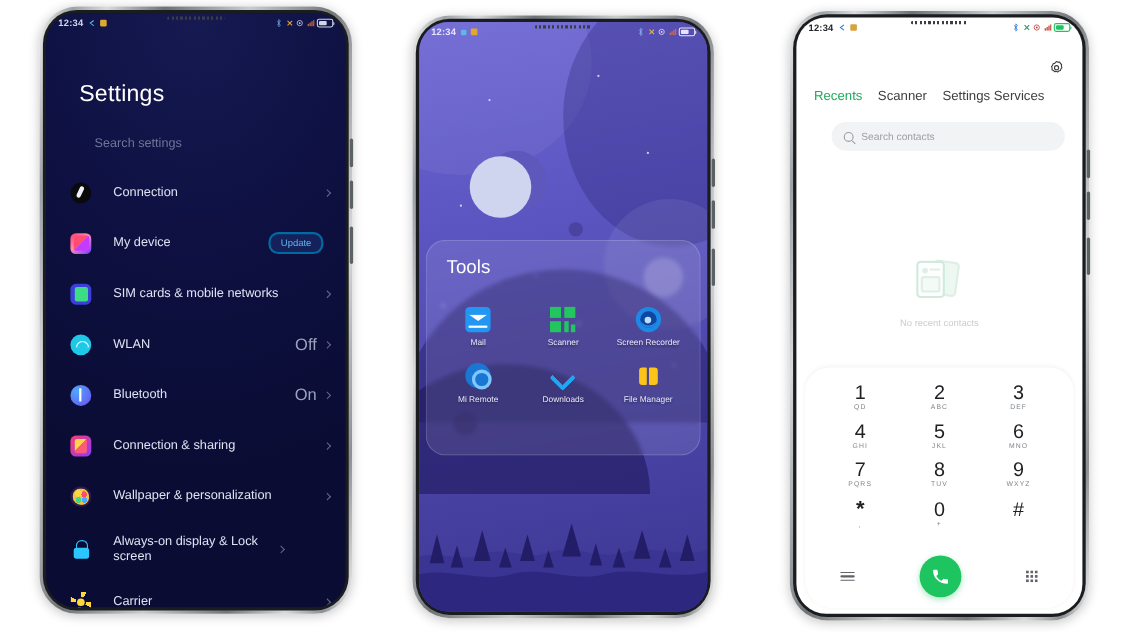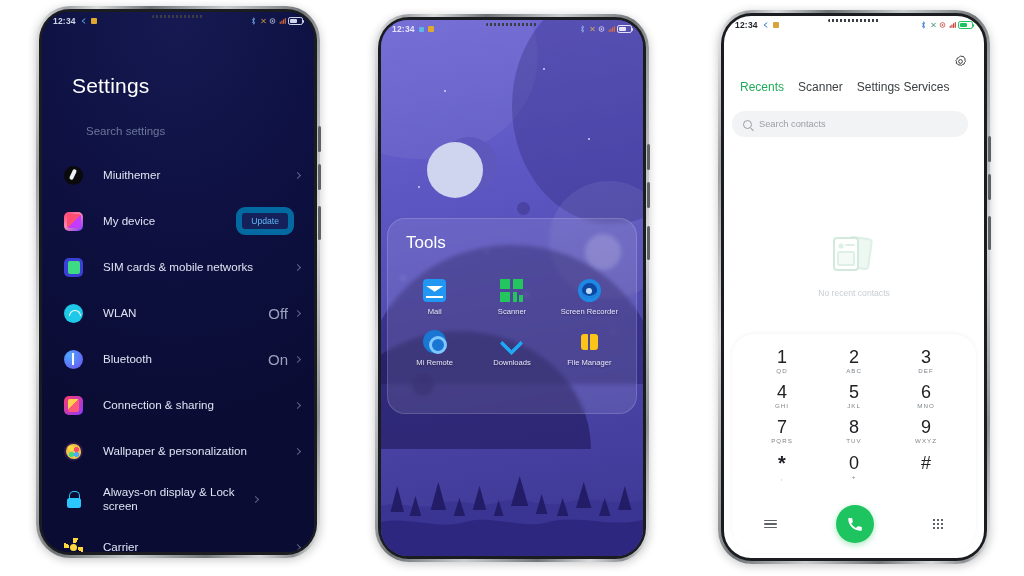--- a/index.html
+++ b/index.html
@@ -62,21 +62,21 @@
   .settings-title{position:absolute;top:62px;left:30px;font-size:21px;color:#fff;font-weight:400;letter-spacing:.2px;}
   .search-settings{position:absolute;top:113px;left:44px;font-size:11.5px;color:#6c7598;}
   .set-list{position:absolute;top:140px;left:0;right:0;bottom:0;}
   .set-row{position:relative;display:flex;align-items:center;height:46px;padding:0 14px 0 22px;}
   .set-row.tall{height:50px;}
   .set-ico{width:19px;height:19px;border-radius:5px;flex:0 0 19px;position:relative;overflow:hidden;}
   .set-label{margin-left:20px;font-size:11.6px;color:#dfe3f2;line-height:1.25;flex:1;}
   .set-val{font-size:15px;color:#9aa2be;margin-right:7px;}
   .chev{width:5px;height:5px;border-right:1.2px solid #5d668c;border-top:1.2px solid #5d668c;
         transform:rotate(45deg);flex:0 0 auto;}
-  .pill{font-size:8.6px;color:#63b7f5;background:#14215a;border:6px solid #0369a1;
+  .pill{font-size:8.6px;color:#63b7f5;background:#14215a;border:2px solid #0369a1;
         border-radius:9px;padding:3px 9px;margin-right:6px;}
   
   .ic-theme{background:#0a0a0c;border-radius:50%;}
   .ic-theme::after{content:"";position:absolute;left:7px;top:3px;width:4px;height:11px;background:#eef0f4;
      border-radius:2px;transform:rotate(25deg);}
   .ic-dev{background:linear-gradient(140deg,#ff3b6b 0%,#ff8ab0 45%,#6b3bff 100%);}
   .ic-dev::after{content:"";position:absolute;left:2.5px;top:2.5px;width:14px;height:14px;
      background:linear-gradient(135deg,#ff4d74 50%,#c23bff 50%);border-radius:2px;}
   .ic-sim{background:#3a3fd8;}
   .ic-sim::after{content:"";position:absolute;left:3.5px;top:3px;width:12px;height:13px;background:#3ddc84;border-radius:2px;}
@@ -162,21 +162,21 @@
 
   
   #p3 { left: 718px; top: 10px; width: 272px; height: 554px; }
   #p3 .screen { background:#ffffff; }
   #p3 .statusbar { color:#23262b; }
   .gear{position:absolute;right:16px;top:38px;width:15px;height:15px;}
   .gear svg{width:15px;height:15px;display:block;}
   .tabs{position:absolute;top:64px;left:16px;right:12px;display:flex;gap:14px;align-items:center;}
   .tab{font-size:12px;color:#3c4043;}
   .tab.active{color:#1faa5a;}
-  .search-box{position:absolute;top:95px;left:8px;right:16px;height:26px;border-radius:14px;
+  .search-box{position:absolute;top:95px;left:32px;right:16px;height:26px;border-radius:14px;
      background:#f1f3f4;display:flex;align-items:center;gap:7px;padding:0 11px;}
   .mag{width:9px;height:9px;border:1.3px solid #9aa0a6;border-radius:50%;position:relative;flex:0 0 auto;}
   .mag::after{content:"";position:absolute;right:-3.2px;bottom:-2.6px;width:4.2px;height:1.3px;background:#9aa0a6;transform:rotate(45deg);}
   .search-ph{font-size:9.3px;color:#9aa0a6;}
   .empty{position:absolute;top:218px;left:0;right:0;display:flex;flex-direction:column;align-items:center;gap:8px;}
   .empty-art{width:52px;height:46px;position:relative;}
   .empty-lbl{font-size:8.6px;color:#c8cdd2;}
   .dialpad{position:absolute;left:8px;right:8px;bottom:5px;top:318px;background:#fff;border-radius:22px 22px 26px 26px;
      box-shadow:0 -1px 4px rgba(0,0,0,.05);display:flex;flex-direction:column;justify-content:space-between;
      padding:14px 14px 10px;}
@@ -239,21 +239,21 @@
         </div>
       </div>
 
       <div class="settings-title">Settings</div>
       <div class="search-settings">Search settings</div>
 
       <div class="set-list">
 
         <div class="set-row">
           <span class="set-ico ic-theme"></span>
-          <span class="set-label">Miuithemer</span>
+          <span class="set-label">Connection</span>
           <span class="chev"></span>
         </div>
 
         <div class="set-row">
           <span class="set-ico ic-dev"></span>
           <span class="set-label">My device</span>
           <span class="pill">Update</span>
         </div>
 
         <div class="set-row">

